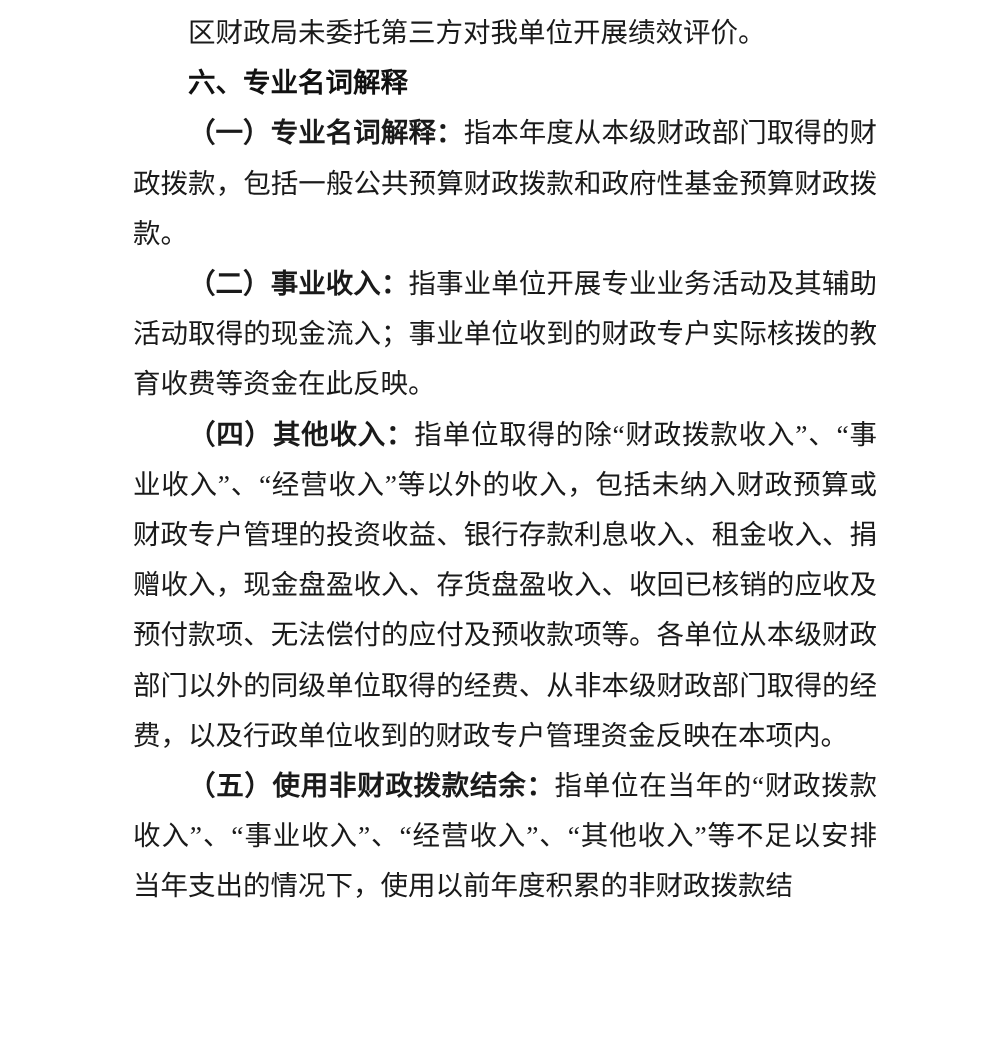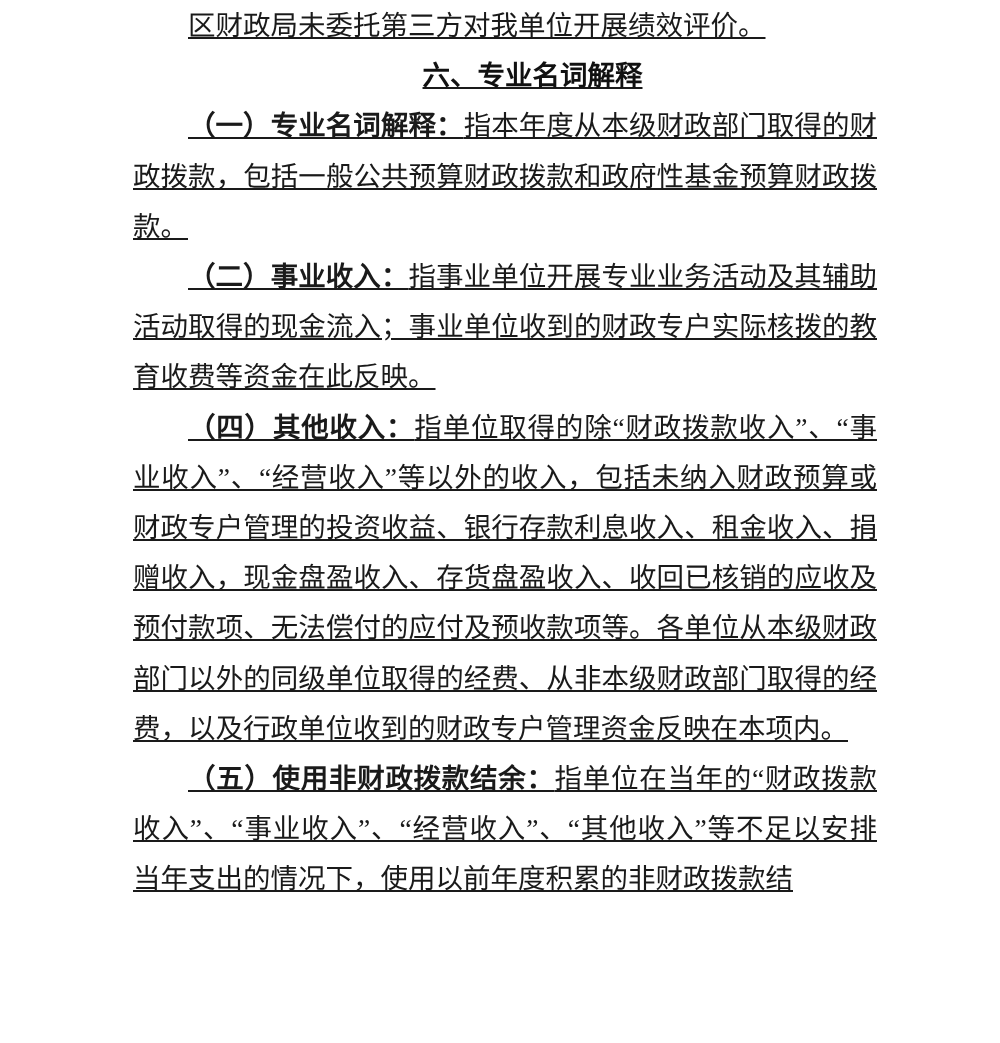--- a/index.html
+++ b/index.html
@@ -12,22 +12,21 @@
     height: 1043px;
     overflow: hidden;
     color: #1a1a1a;
     font-family: "Liberation Serif", "DejaVu Serif", serif;
   }
   .doc {
     position: absolute;
     top: 0;
     left: 133px;
     width: 744px;
-    padding-top: 1px;
-    text-decoration: underline;
+    padding-top: 8px;
   }
   .body-text {
     margin: 0;
     font-size: 27.5px;
     line-height: 50.2px;
     text-align: justify;
     text-indent: 2em;
     letter-spacing: 0;
     word-break: break-all;
     color: #1a1a1a;
@@ -36,21 +35,20 @@
     font-weight: 700;
   }
   .heading {
     margin: 0;
     font-family: "Liberation Sans", "DejaVu Sans", sans-serif;
     font-weight: 700;
     font-size: 27.5px;
     line-height: 50.2px;
     text-indent: 2em;
     color: #111111;
-    text-align: center;
   }
 </style>
 </head>
 <body>
 
 <div class="doc">
   <p class="body-text">区财政局未委托第三方对我单位开展绩效评价。</p>
   <h2 class="heading">六、专业名词解释</h2>
   <div id="terms">
   <p class="body-text"><b class="term-label">（一）专业名词解释：</b><span class="term-def">指本年度从本级财政部门取得的财政拨款，包括一般公共预算财政拨款和政府性基金预算财政拨款。</span></p>

